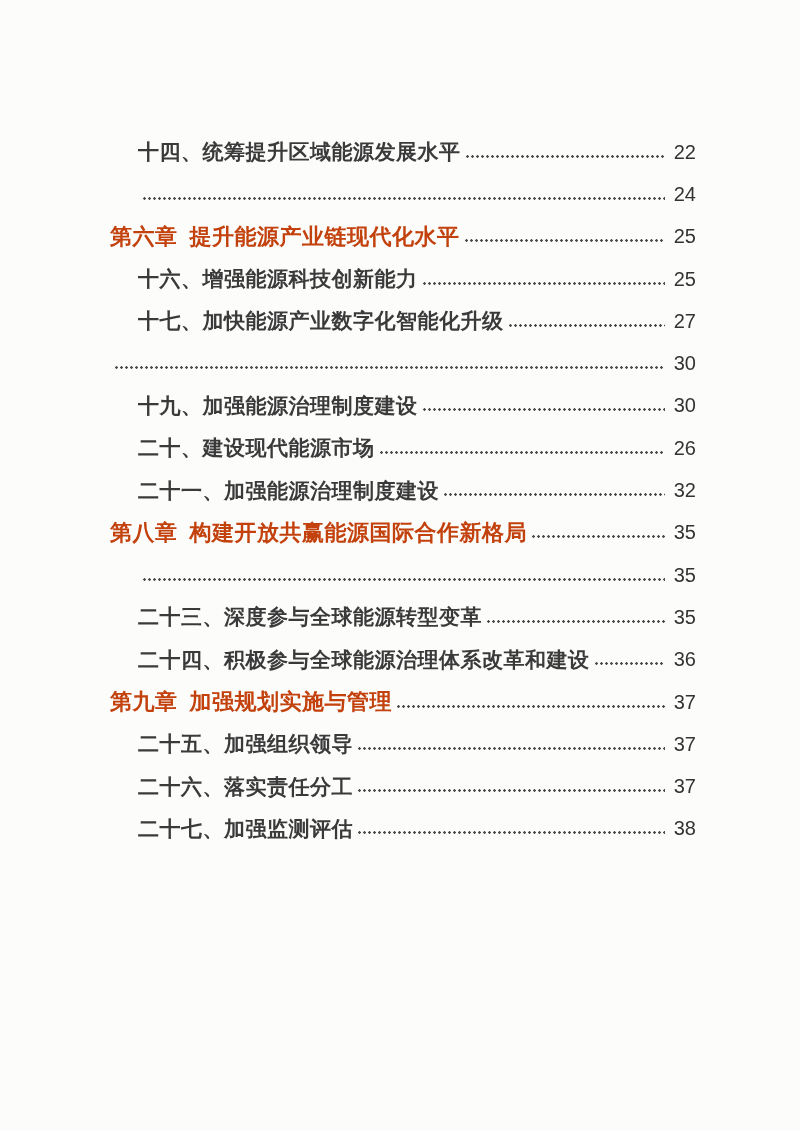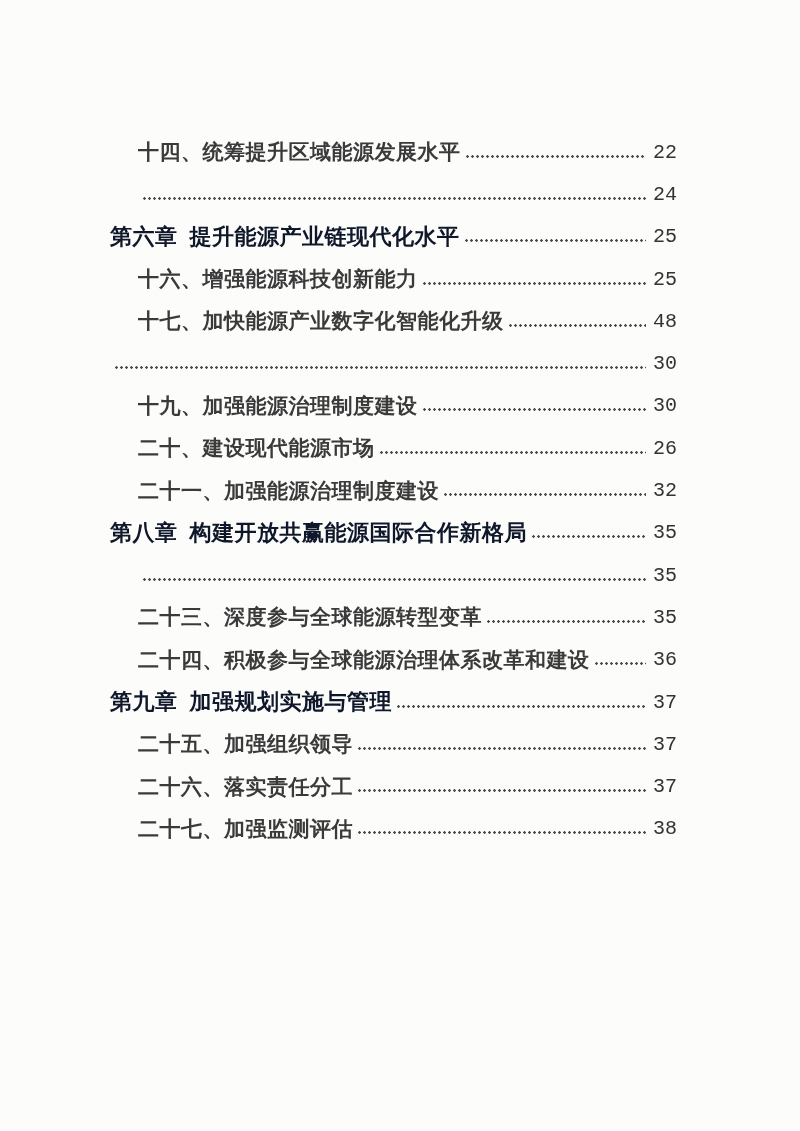--- a/index.html
+++ b/index.html
@@ -12,21 +12,21 @@
     width: 800px;
     height: 1131px;
     background: #fcfcfb;
     overflow: hidden;
     font-family: "Liberation Serif", serif;
   }
   .toc {
     position: absolute;
     top: 131px;
     left: 110px;
-    right: 123px;
+    right: 104px;
   }
   .toc-row {
     display: flex;
     align-items: center;
     height: 42.3px;
     color: #3b3b3b;
   }
   .toc-row.item {
     padding-left: 28px;
   }
@@ -34,35 +34,35 @@
     font-family: "Liberation Sans", "DejaVu Sans", sans-serif;
     font-weight: 700;
     font-size: 21px;
     letter-spacing: 0.5px;
     white-space: nowrap;
     color: #3a3a3a;
   }
   .toc-row.chapter .toc-title {
     font-family: "Liberation Serif", "DejaVu Serif", serif;
     font-size: 22px;
-    color: #0f172a;
+    color: #c2410c;
     word-spacing: 6px;
     letter-spacing: 0.5px;
   }
   .toc-leader {
     flex: 1 1 auto;
     height: 21px;
     margin: 0 5px 0 4px;
     background-image: radial-gradient(circle, #4d4d4d 1.1px, transparent 1.5px);
     background-size: 5px 5px;
     background-repeat: repeat-x;
     background-position: left calc(100% - 4px);
   }
   .toc-page {
-    font-family: Liberation Mono, monospace;
+    font-family: Liberation Sans, sans-serif;
     font-size: 20px;
     color: #333333;
     min-width: 26px;
     text-align: right;
     white-space: nowrap;
   }
 </style>
 </head>
 <body>
 
@@ -88,21 +88,21 @@
 
     <div class="toc-row item">
       <span class="toc-title">十六、增强能源科技创新能力</span>
       <span class="toc-leader"></span>
       <span class="toc-page">25</span>
     </div>
 
     <div class="toc-row item">
       <span class="toc-title">十七、加快能源产业数字化智能化升级</span>
       <span class="toc-leader"></span>
-      <span class="toc-page">48</span>
+      <span class="toc-page">27</span>
     </div>
 
 
     <div class="toc-row chapter">
       <span class="toc-leader"></span>
       <span class="toc-page">30</span>
     </div>
 
     <div class="toc-row item">
       <span class="toc-title">十九、加强能源治理制度建设</span>

